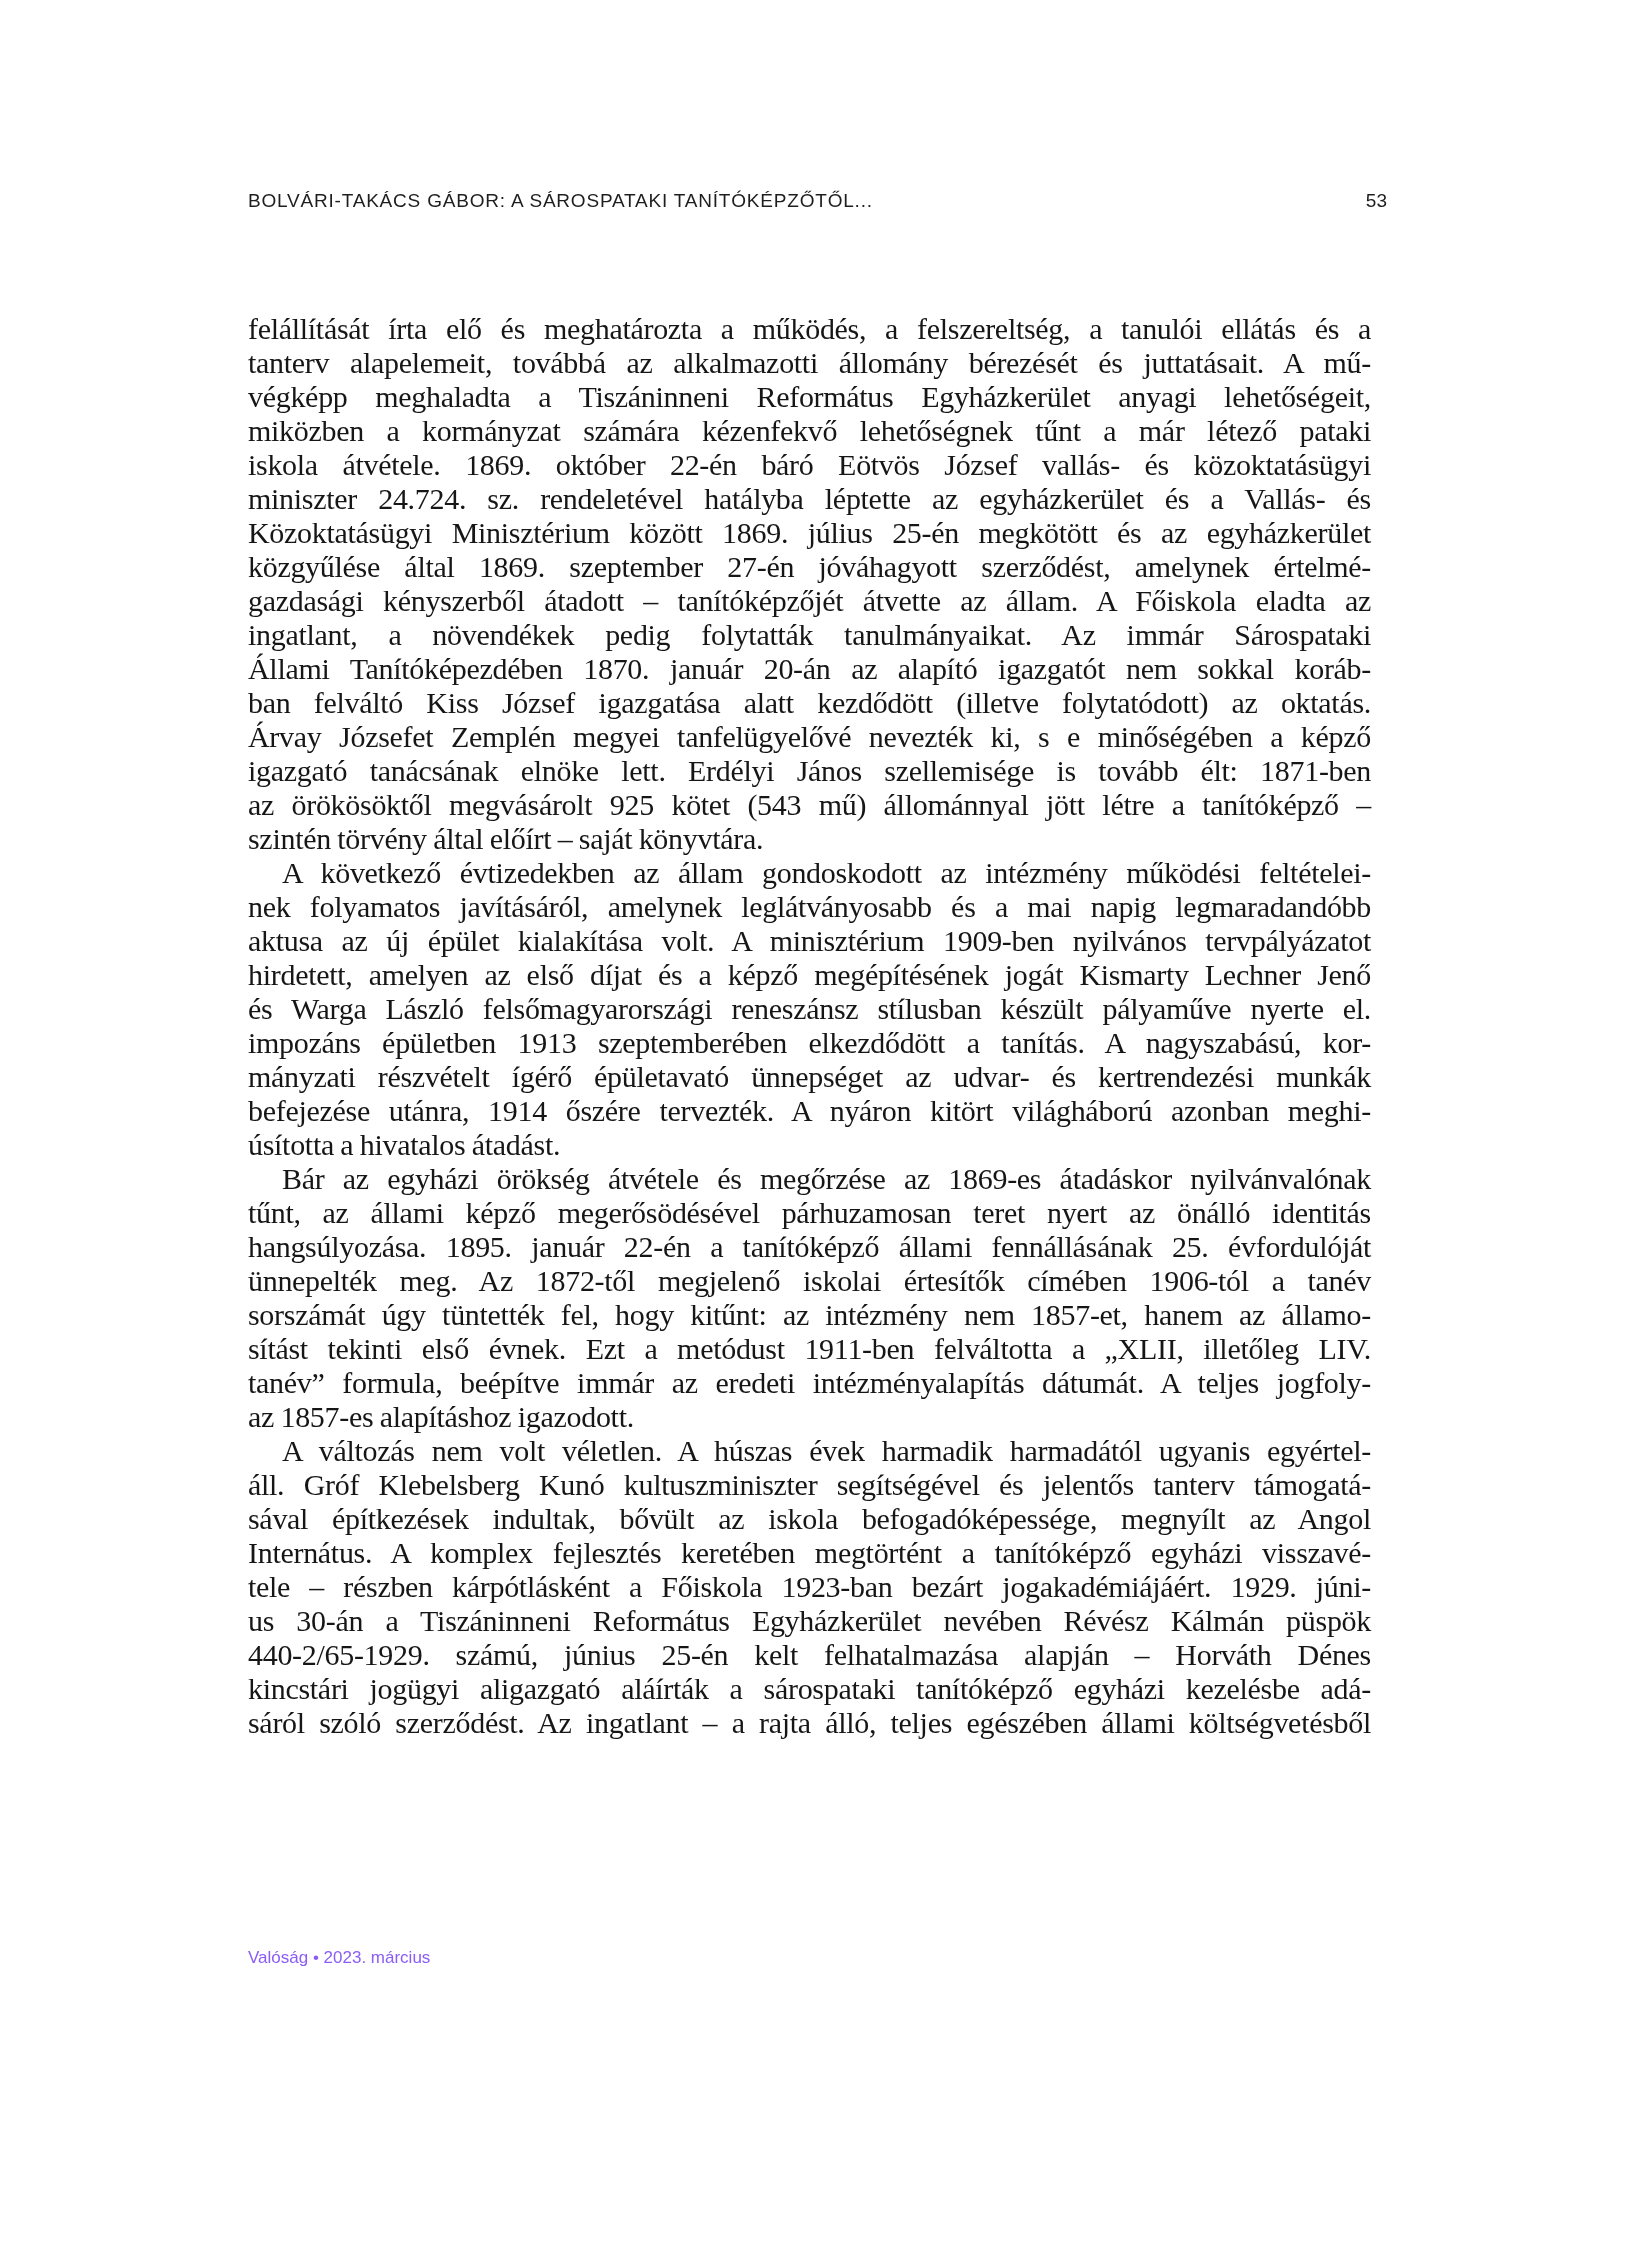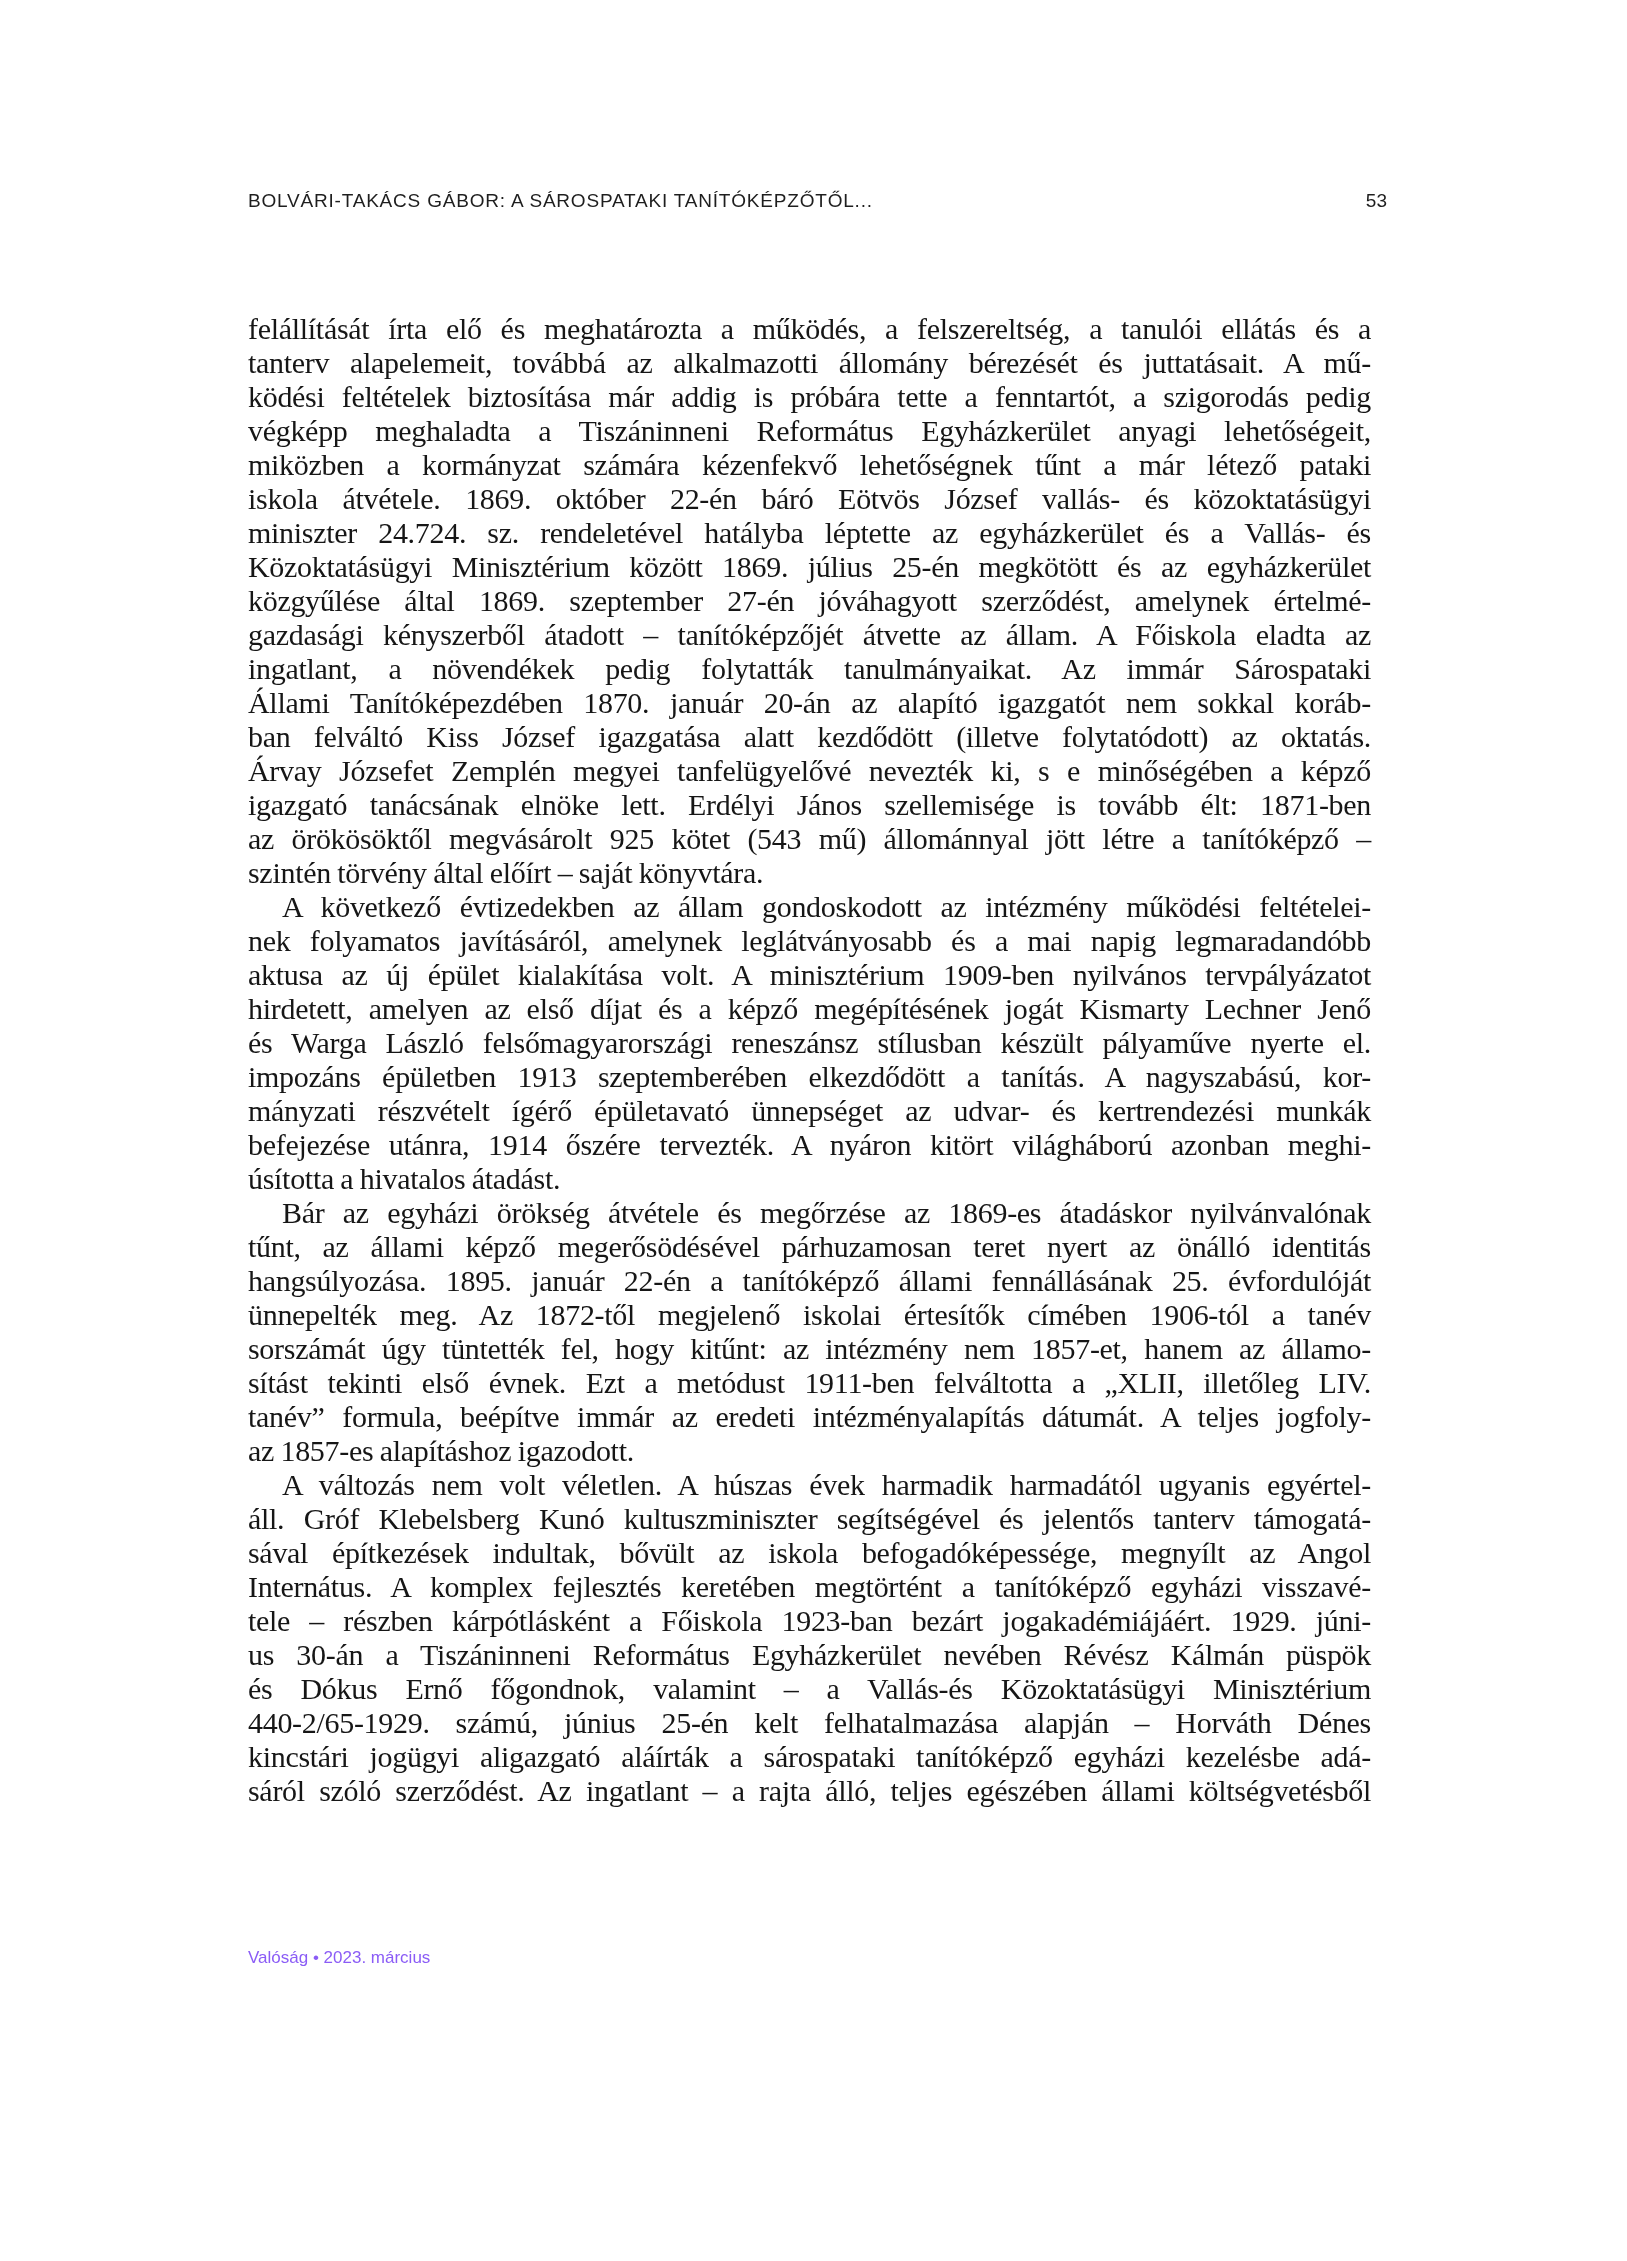--- a/index.html
+++ b/index.html
@@ -32,21 +32,20 @@
 <div class="page">
   <div class="running-head">
     <span class="title">BOLVÁRI-TAKÁCS GÁBOR: A SÁROSPATAKI TANÍTÓKÉPZŐTŐL...</span>
     <span class="pagenum">53</span>
   </div>
 
   <div class="body-text" id="body-text">
       <div>
         <div class="line">felállítását írta elő és meghatározta a működés, a felszereltség, a tanulói ellátás és a</div>
         <div class="line">tanterv alapelemeit, továbbá az alkalmazotti állomány bérezését és juttatásait. A mű-</div>
-        <div class="line">ködési feltételek biztosítása már addig is próbára tette a fenntartót, a szigorodás pedig</div>
         <div class="line">végképp meghaladta a Tiszáninneni Református Egyházkerület anyagi lehetőségeit,</div>
         <div class="line">miközben a kormányzat számára kézenfekvő lehetőségnek tűnt a már létező pataki</div>
         <div class="line">iskola átvétele. 1869. október 22-én báró Eötvös József vallás- és közoktatásügyi</div>
         <div class="line">miniszter 24.724. sz. rendeletével hatályba léptette az egyházkerület és a Vallás- és</div>
         <div class="line">Közoktatásügyi Minisztérium között 1869. július 25-én megkötött és az egyházkerület</div>
         <div class="line">közgyűlése által 1869. szeptember 27-én jóváhagyott szerződést, amelynek értelmé-</div>
         <div class="line">gazdasági kényszerből átadott – tanítóképzőjét átvette az állam. A Főiskola eladta az</div>
         <div class="line">ingatlant, a növendékek pedig folytatták tanulmányaikat. Az immár Sárospataki</div>
         <div class="line">Állami Tanítóképezdében 1870. január 20-án az alapító igazgatót nem sokkal koráb-</div>
         <div class="line">ban felváltó Kiss József igazgatása alatt kezdődött (illetve folytatódott) az oktatás.</div>
@@ -76,21 +75,20 @@
         <div class="line">tanév” formula, beépítve immár az eredeti intézményalapítás dátumát. A teljes jogfoly-</div>
         <div class="line last">az 1857-es alapításhoz igazodott.</div>
       </div>
       <div>
         <div class="line indent">A változás nem volt véletlen. A húszas évek harmadik harmadától ugyanis egyértel-</div>
         <div class="line">áll. Gróf Klebelsberg Kunó kultuszminiszter segítségével és jelentős tanterv támogatá-</div>
         <div class="line">sával építkezések indultak, bővült az iskola befogadóképessége, megnyílt az Angol</div>
         <div class="line">Internátus. A komplex fejlesztés keretében megtörtént a tanítóképző egyházi visszavé-</div>
         <div class="line">tele – részben kárpótlásként a Főiskola 1923-ban bezárt jogakadémiájáért. 1929. júni-</div>
         <div class="line">us 30-án a Tiszáninneni Református Egyházkerület nevében Révész Kálmán püspök</div>
-        <div class="line">és Dókus Ernő főgondnok, valamint – a Vallás-és Közoktatásügyi Minisztérium</div>
         <div class="line">440-2/65-1929. számú, június 25-én kelt felhatalmazása alapján – Horváth Dénes</div>
         <div class="line">kincstári jogügyi aligazgató aláírták a sárospataki tanítóképző egyházi kezelésbe adá-</div>
         <div class="line">sáról szóló szerződést. Az ingatlant – a rajta álló, teljes egészében állami költségvetésből</div>
       </div>
     </div>
 
   <div class="footer">Valóság • 2023. március</div>
 </div>
 
 

